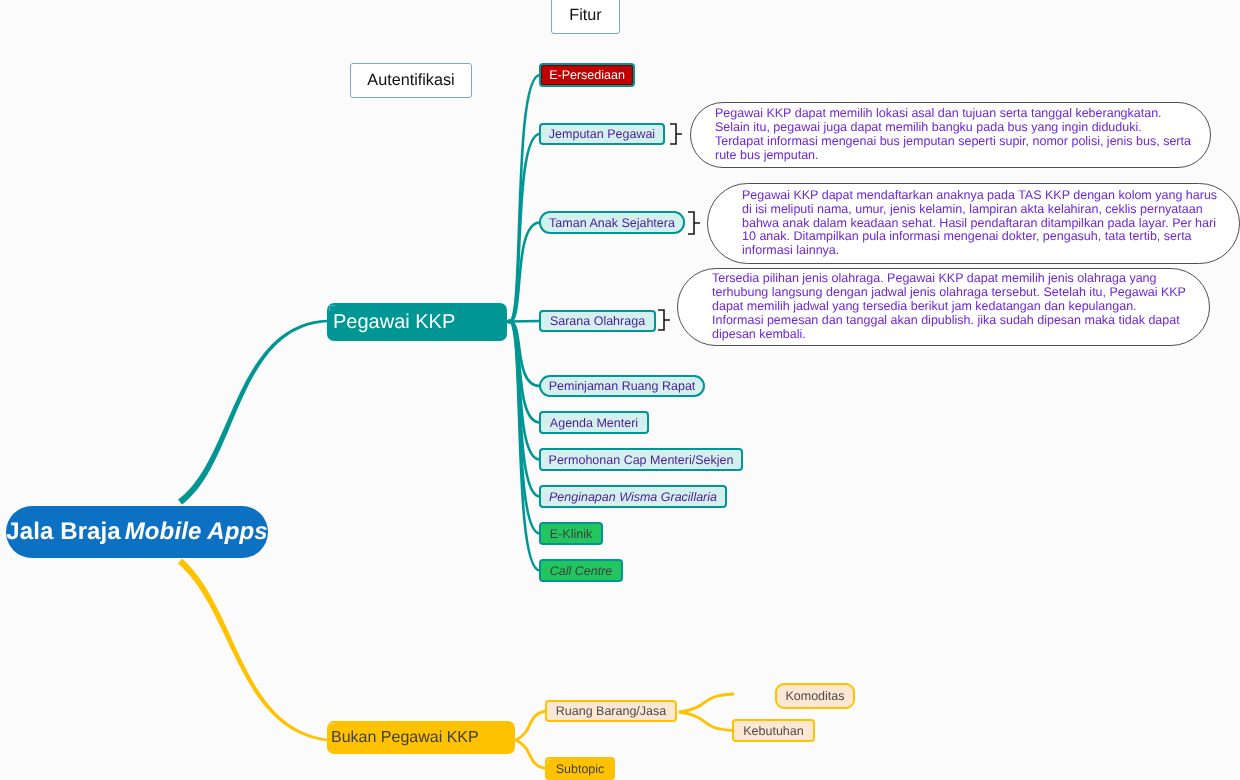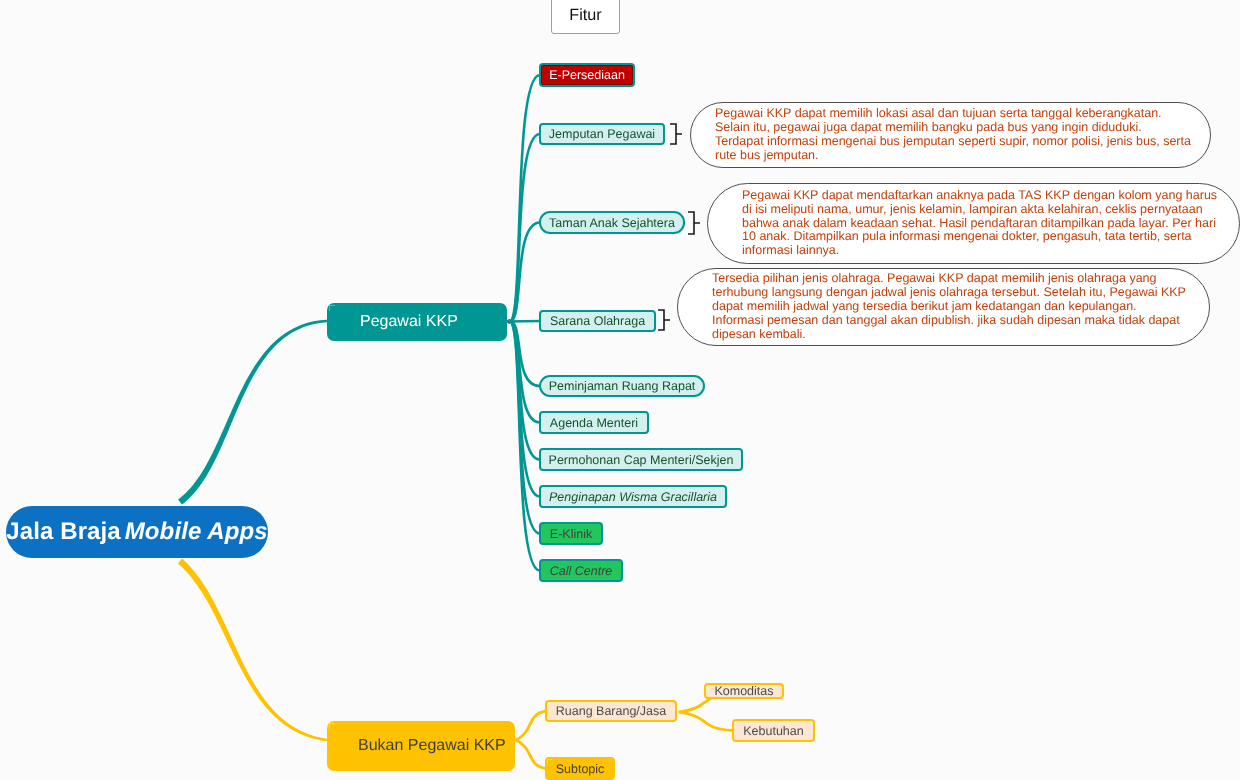--- a/index.html
+++ b/index.html
@@ -13,47 +13,47 @@
         white-space:nowrap;}
 
   
   #root-node{left:6px;top:506px;width:262px;height:52px;border-radius:26px;
              background:#0c71c3;color:#ffffff;font-size:24px;font-weight:bold;
              justify-content:center;letter-spacing:.1px;}
   #root-node .ital{font-style:italic;padding-left:4px;}
 
   
   #node-pegawai{position:absolute;left:327px;top:303px;width:180px;height:38px;background:#009693;
-                border-radius:7px;color:#ffffff;font-size:16px;padding-left:33px;}
-  #node-bukan{left:327px;top:721px;width:188px;height:50px;background:#ffc200;
-              border-radius:7px;color:#3f3f3f;font-size:16px;padding-left:31px;}
+                border-radius:7px;color:#ffffff;font-size:20px;padding-left:6px;}
+  #node-bukan{left:327px;top:721px;width:188px;height:33px;background:#ffc200;
+              border-radius:7px;color:#3f3f3f;font-size:16px;padding-left:4px;}
 
   
   .sub{height:22px;border:2px solid #009693;border-radius:4px;background:#d3f0ef;
-       color:#14532d;font-size:12.5px;justify-content:center;}
+       color:#4c1d95;font-size:12.5px;justify-content:center;}
   .sub.red{background:#c00000;color:#ffffff;box-shadow:inset 0 0 0 1px rgba(60,0,0,.55);}
   .sub.yel{background:#22c55e;color:#3f3f3f;}
   .sub.peach{background:#fce7d3;color:#4c4c4c;border-color:#ffc200;border-width:2.5px;}
   .sub.plainyel{background:#ffc200;color:#3f3f3f;border:none;}
   .sub.ital{font-style:italic;}
   
   .cmark{position:absolute;left:2px;top:2px;width:5px;height:5px;
          border-left:1.4px solid rgba(255,255,255,.30);
          border-top:1.4px solid rgba(255,255,255,.30);pointer-events:none;}
 
   
   .flabel{position:absolute;box-sizing:border-box;display:flex;align-items:center;
           justify-content:center;border:1.3px solid #7fa8c6;border-radius:3px;
           background:#ffffff;color:#111111;font-size:16.2px;white-space:nowrap;}
   #label-fitur{left:551px;top:-3px;width:69px;height:37px;}
   #label-auth{left:350px;top:63px;width:122px;height:35px;}
 
   
   .note{position:absolute;box-sizing:border-box;border:1px solid #4f4f4f;
-        background:#ffffff;color:#c2410c;font-size:12.5px;line-height:13.9px;
+        background:#ffffff;color:#6d28d9;font-size:12.5px;line-height:13.9px;
         display:flex;flex-direction:column;justify-content:center;}
   .note .ln{white-space:nowrap;}
 </style>
 </head>
 <body>
 
 <div id="stage">
 
   <svg id="links" viewBox="0 0 1240 780">
     <g id="links-g" fill="none" stroke-linecap="round">
@@ -91,20 +91,23 @@
     <span>Pegawai KKP</span>
   </div>
   <div class="node" id="node-bukan">
     <span class="cmark"></span>
     <span>Bukan Pegawai KKP</span>
   </div>
 
   <div class="flabel" id="label-fitur">
     <span>Fitur</span>
   </div>
+  <div class="flabel" id="label-auth">
+    <span>Autentifikasi</span>
+  </div>
 
   <div id="subnodes">
       <div class="node sub red" style="left: 539px; top: 63px; width: 96px; height: 24px;">
         <span>E-Persediaan</span>
       </div>
       <div class="node sub" style="left: 539px; top: 123px; width: 126px; height: 22px;">
         <span>Jemputan Pegawai</span>
       </div>
       <div class="node sub" style="left: 539px; top: 211px; width: 146px; height: 23px; border-radius: 11px;">
         <span>Taman Anak Sejahtera</span>
@@ -130,21 +133,21 @@
       <div class="node sub yel ital" style="left: 539px; top: 559px; width: 84px; height: 23px;">
         <span>Call Centre</span>
       </div>
       <div class="node sub peach" style="left: 545px; top: 700px; width: 132px; height: 22px; text-align: right;">
         <span>Ruang Barang/Jasa</span>
       </div>
       <div class="node sub plainyel" style="left: 545px; top: 757px; width: 70px; height: 23px;">
         <span class="cmark" style="width: 4px; height: 4px;"></span>
         <span>Subtopic</span>
       </div>
-      <div class="node sub peach" style="left: 704px; top: 683px; width: 80px; height: 16px;">
+      <div class="node sub peach" style="left: 775px; top: 683px; width: 80px; height: 26px; border-radius: 9px;">
         <span>Komoditas</span>
       </div>
       <div class="node sub peach" style="left: 732px; top: 719px; width: 83px; height: 23px; text-align: right;">
         <span>Kebutuhan</span>
       </div>
     </div>
   <div id="notes">
       <div class="note" style="left: 690px; top: 102px; width: 521px; height: 66px; border-radius: 33px; padding-left: 24px;">
         <div class="ln">Pegawai KKP dapat memilih lokasi asal dan tujuan serta tanggal keberangkatan.</div>
         <div class="ln">Selain itu, pegawai juga dapat memilih bangku pada bus yang ingin diduduki.</div>

